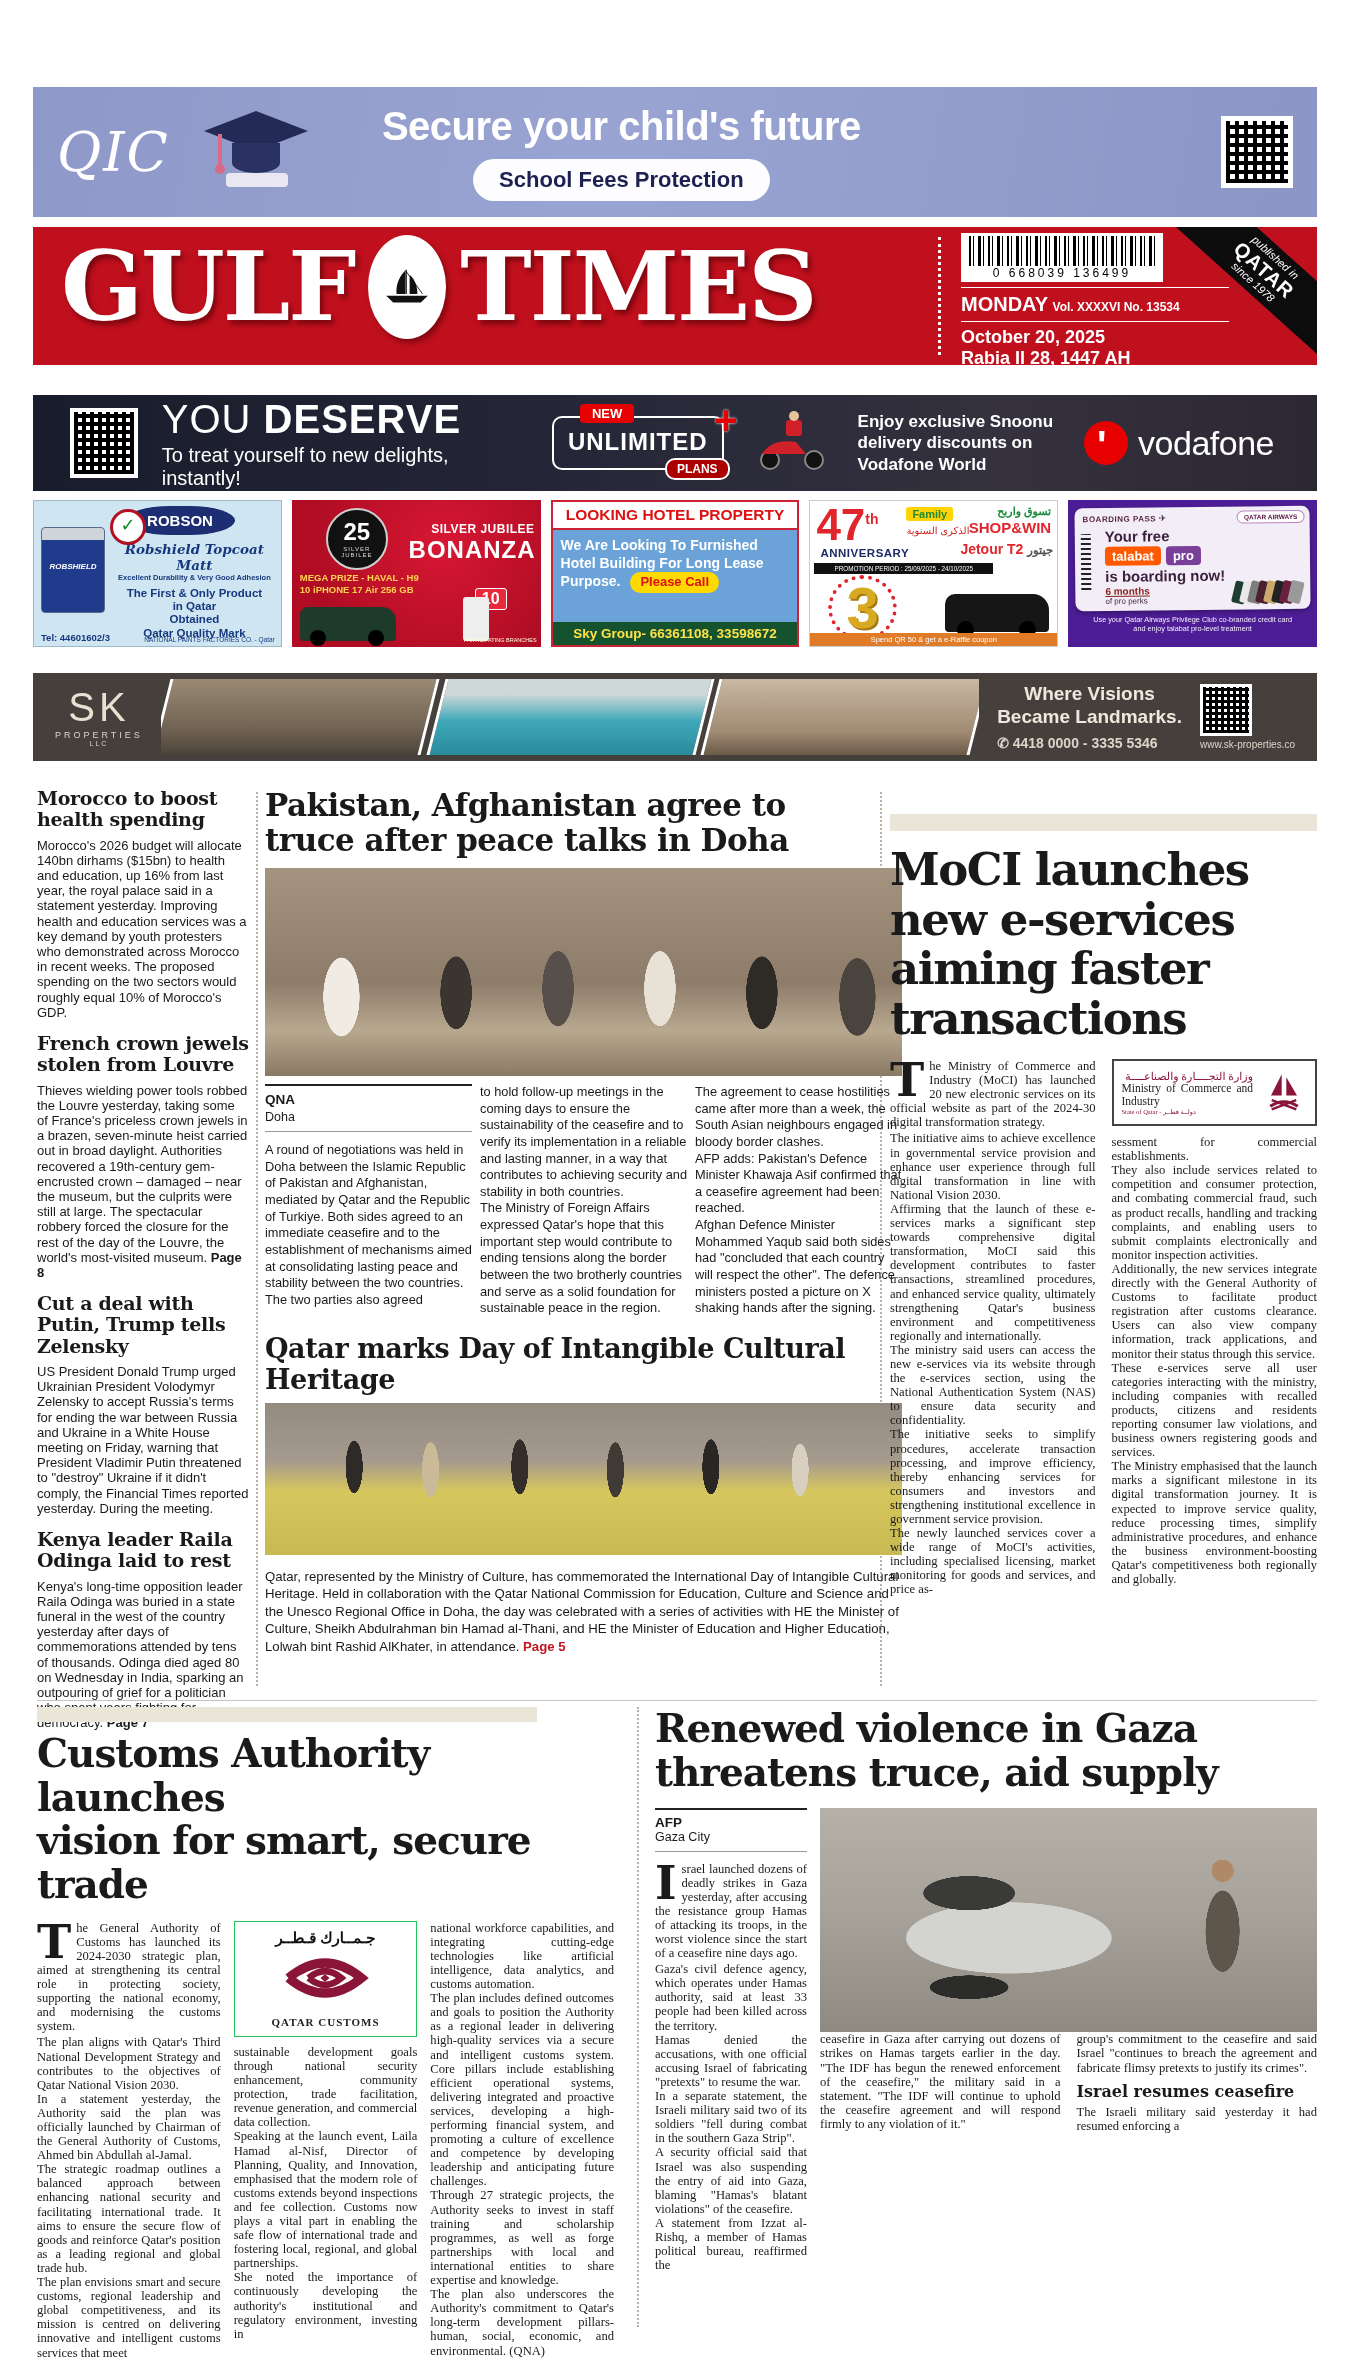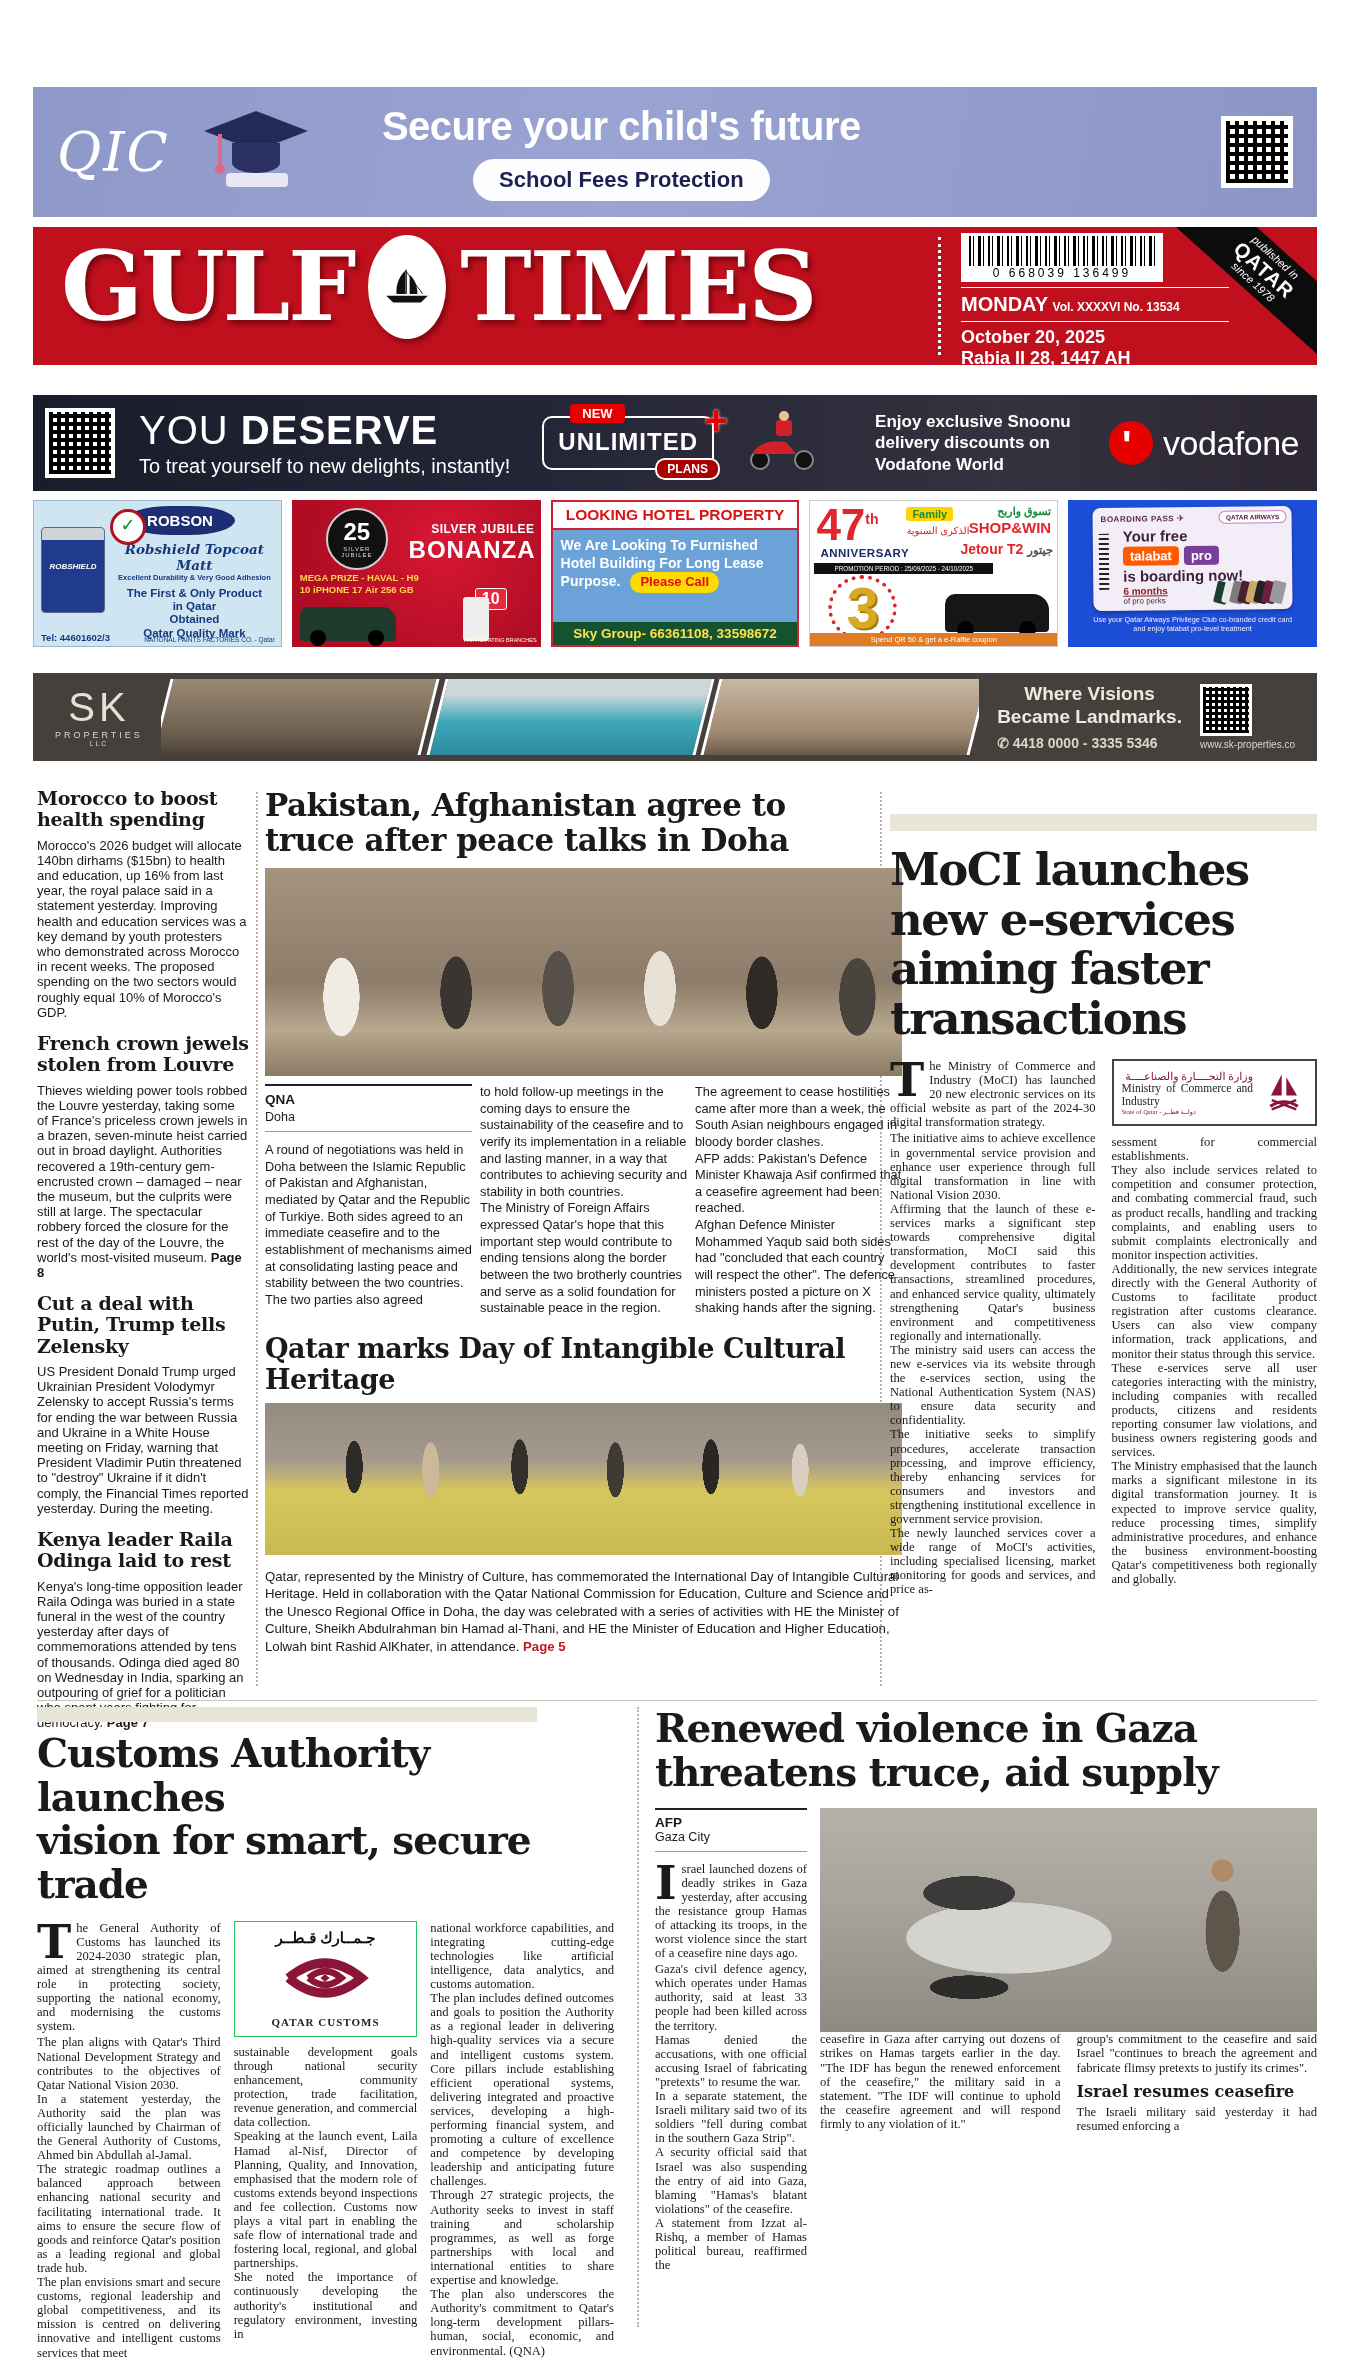--- a/index.html
+++ b/index.html
@@ -37,21 +37,21 @@
   .mday{font-weight:bold;font-size:20px;}
   .mvol{font-weight:bold;font-size:12px;}
   .mdate{font-weight:bold;font-size:18px;line-height:1.15;}
   .ribbon{position:absolute;right:-72px;top:16px;width:250px;transform:rotate(42deg);background:#0c0c0c;
           color:#fff;text-align:center;padding:5px 0;line-height:1.05;}
   .ribbon .r1{font-size:11px;font-style:italic;}
   .ribbon .r2{font-size:20px;font-weight:bold;letter-spacing:1px;}
   .ribbon .r3{font-size:11px;font-style:italic;}
   
   .voda{top:395px;height:96px;background:linear-gradient(90deg,#191c2b 0%,#242637 40%,#35313e 75%,#2c2733 100%);
-        display:flex;align-items:center;gap:24px;padding:0 12px;box-sizing:border-box;color:#fff;}
+        display:flex;align-items:center;gap:24px;padding:0 37px;box-sizing:border-box;color:#fff;}
   .qr2{background:#fff;padding:4px;width:70px;height:70px;box-sizing:border-box;}
   .qr2 i{display:block;width:100%;height:100%;
         background:repeating-linear-gradient(0deg,#000 0 4px,transparent 4px 8px),
                    repeating-linear-gradient(90deg,#000 0 4px,#fff 4px 8px);}
   .vd-big{font-size:40px;letter-spacing:1px;}
   .vd-big .thin{font-weight:300;}
   .vd-big .bold{font-weight:800;}
   .vd-sub{font-size:20px;margin-top:2px;font-weight:300;}
   .unl{position:relative;border:2px solid #fff;border-radius:10px;padding:10px 14px 12px;margin-left:8px;}
   .unl .u{font-size:24px;font-weight:800;letter-spacing:1px;}
@@ -109,21 +109,21 @@
   .fam-strip{position:absolute;left:4px;right:64px;top:62px;background:#111;color:#fff;font-size:6.3px;text-align:center;padding:2px 0;}
   .fam-shopar{position:absolute;right:6px;top:4px;color:#1b8a3a;font-size:11px;font-weight:bold;}
   .fam-shop{position:absolute;right:6px;top:18px;color:#e0262c;font-weight:800;font-size:15px;}
   .fam-car{position:absolute;right:4px;top:40px;color:#e0262c;font-weight:800;font-size:14px;}
   .fam-car small{color:#555;font-weight:bold;}
   .fam-3{position:absolute;left:18px;top:74px;color:#d8a923;font-weight:800;font-size:58px;line-height:1;
          text-shadow:2px 2px 0 #a87a10;border:4px dotted #e0262c;border-radius:50%;padding:0 14px;}
   .fam-suv{position:absolute;right:8px;bottom:14px;width:104px;height:38px;background:#161616;border-radius:10px 16px 4px 4px;}
   .fam-suv:after{content:"";position:absolute;left:12px;bottom:-6px;width:17px;height:17px;border-radius:50%;background:#000;box-shadow:62px 0 #000;}
   .fam-note{position:absolute;left:0;right:0;bottom:0;background:#e07b28;color:#fff;font-size:7.5px;text-align:center;padding:2px 0;}
-  .ad-tal{background:#1d4ed8;padding:7px 25px;}
+  .ad-tal{background:#4c1d95;padding:7px 7px;}
   .tal-card{background:#f2edf6;border-radius:8px;height:103px;position:relative;transform:rotate(-.6deg);
             box-shadow:0 2px 4px rgba(0,0,0,.3);padding:5px 8px;box-sizing:border-box;color:#3c1f3c;}
   .tal-bp{font-size:8px;font-weight:bold;color:#5a2540;letter-spacing:.5px;}
   .tal-qa{position:absolute;right:5px;top:4px;background:#fff;border:1px solid #b8b;color:#5a1240;
           font-size:6.5px;font-weight:bold;border-radius:8px;padding:2px 6px;}
   .tal-bar{position:absolute;left:6px;top:26px;width:10px;height:56px;
            background:repeating-linear-gradient(0deg,#222 0 2px,#f2edf6 2px 5px);}
   .tal-l1{margin:4px 0 2px 22px;font-size:15px;font-weight:800;}
   .tal-row{margin-left:22px;display:flex;gap:5px;align-items:center;}
   .tal-brand{background:#ff5a00;color:#fff;font-weight:800;font-size:13px;padding:2px 7px;border-radius:4px;}

